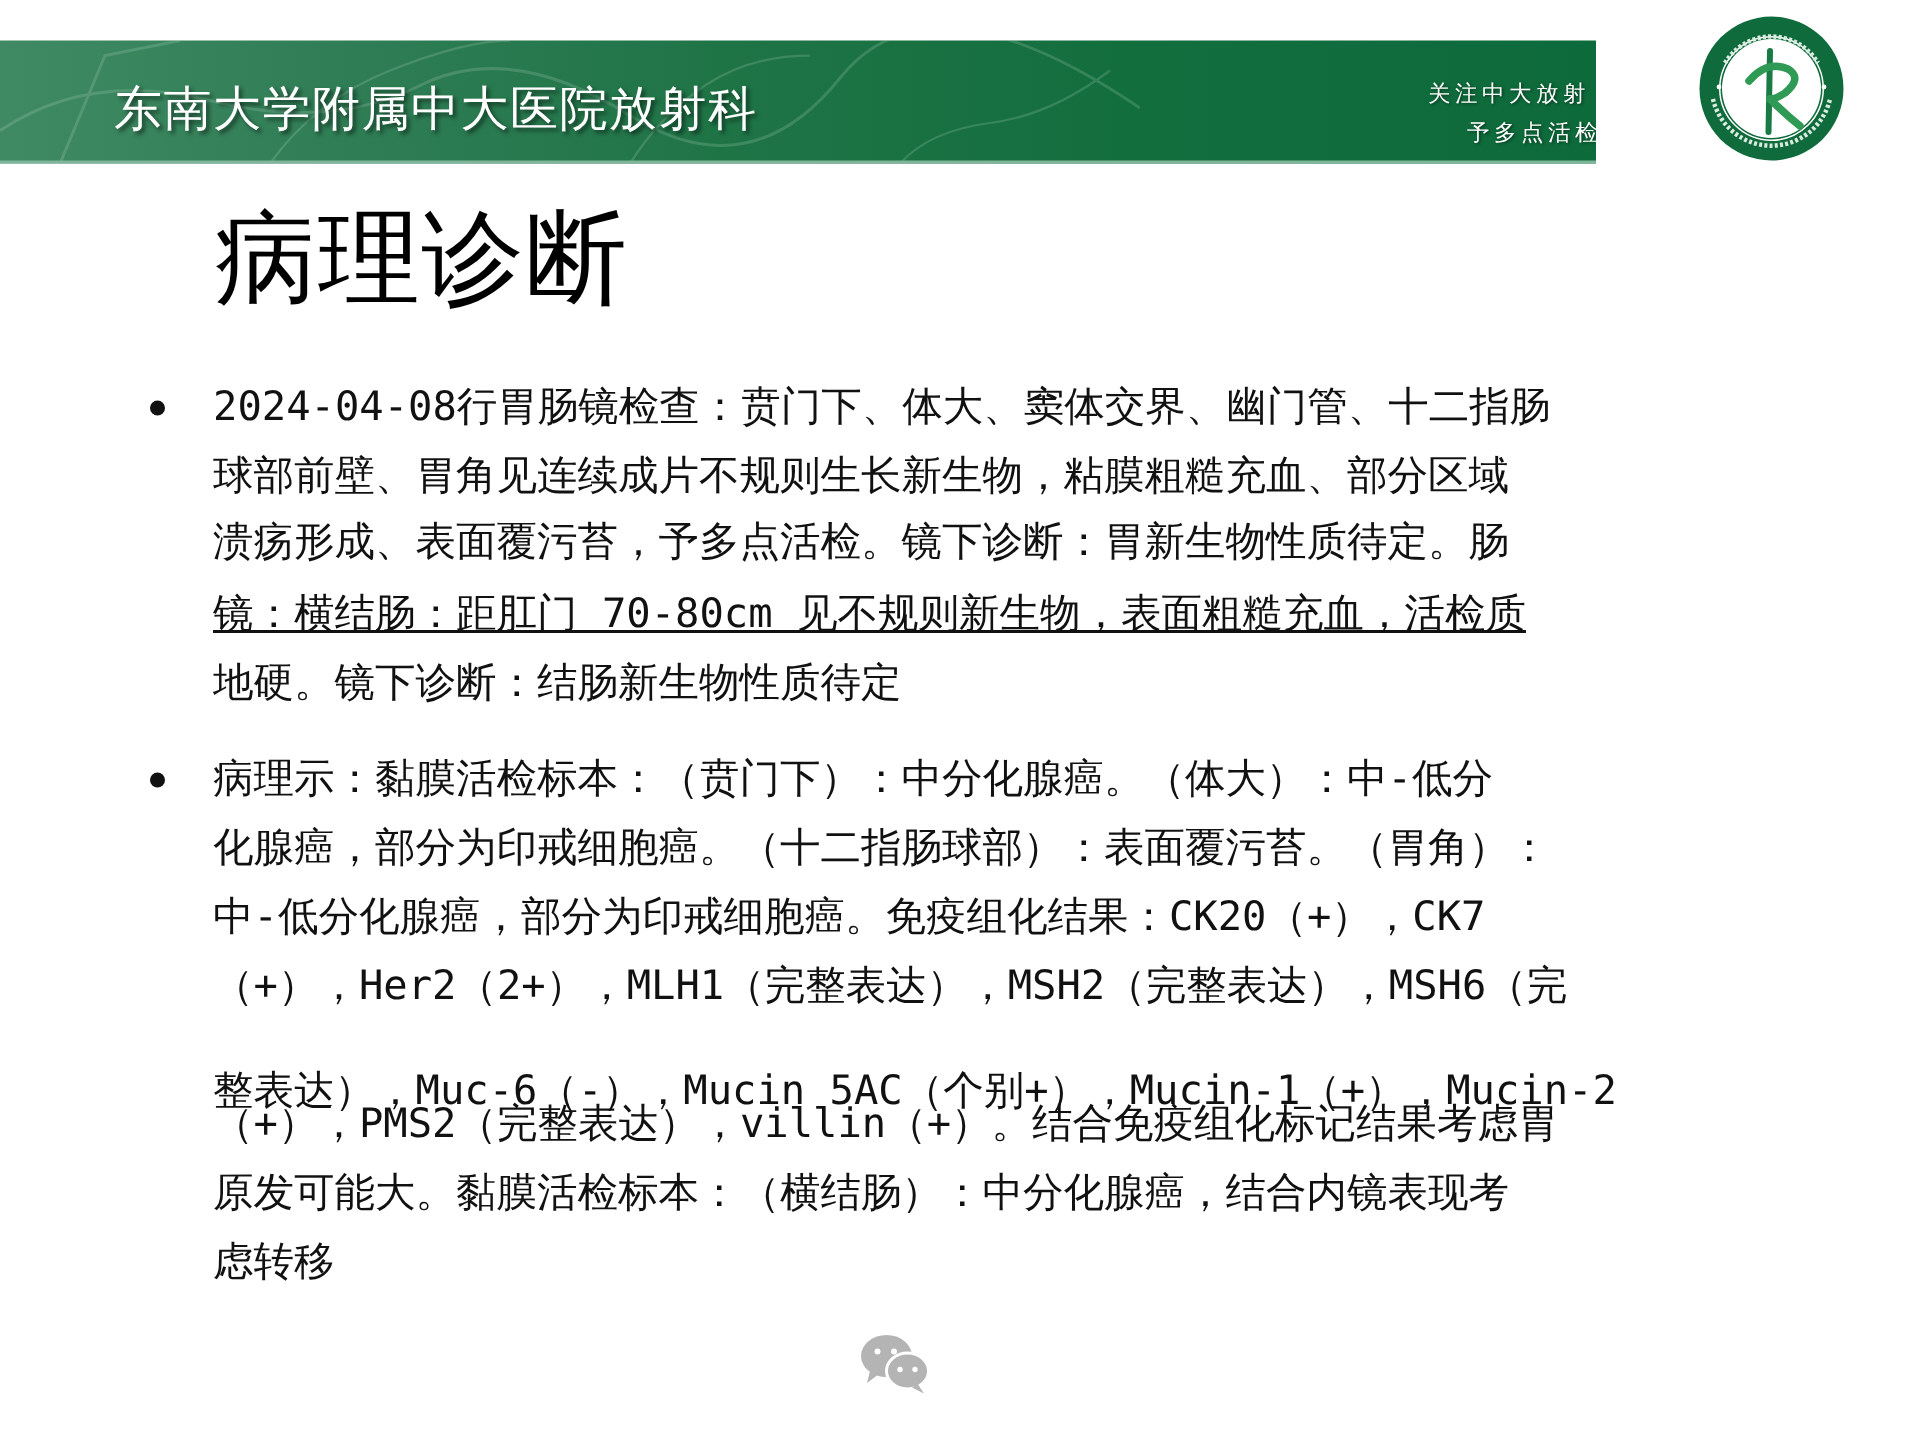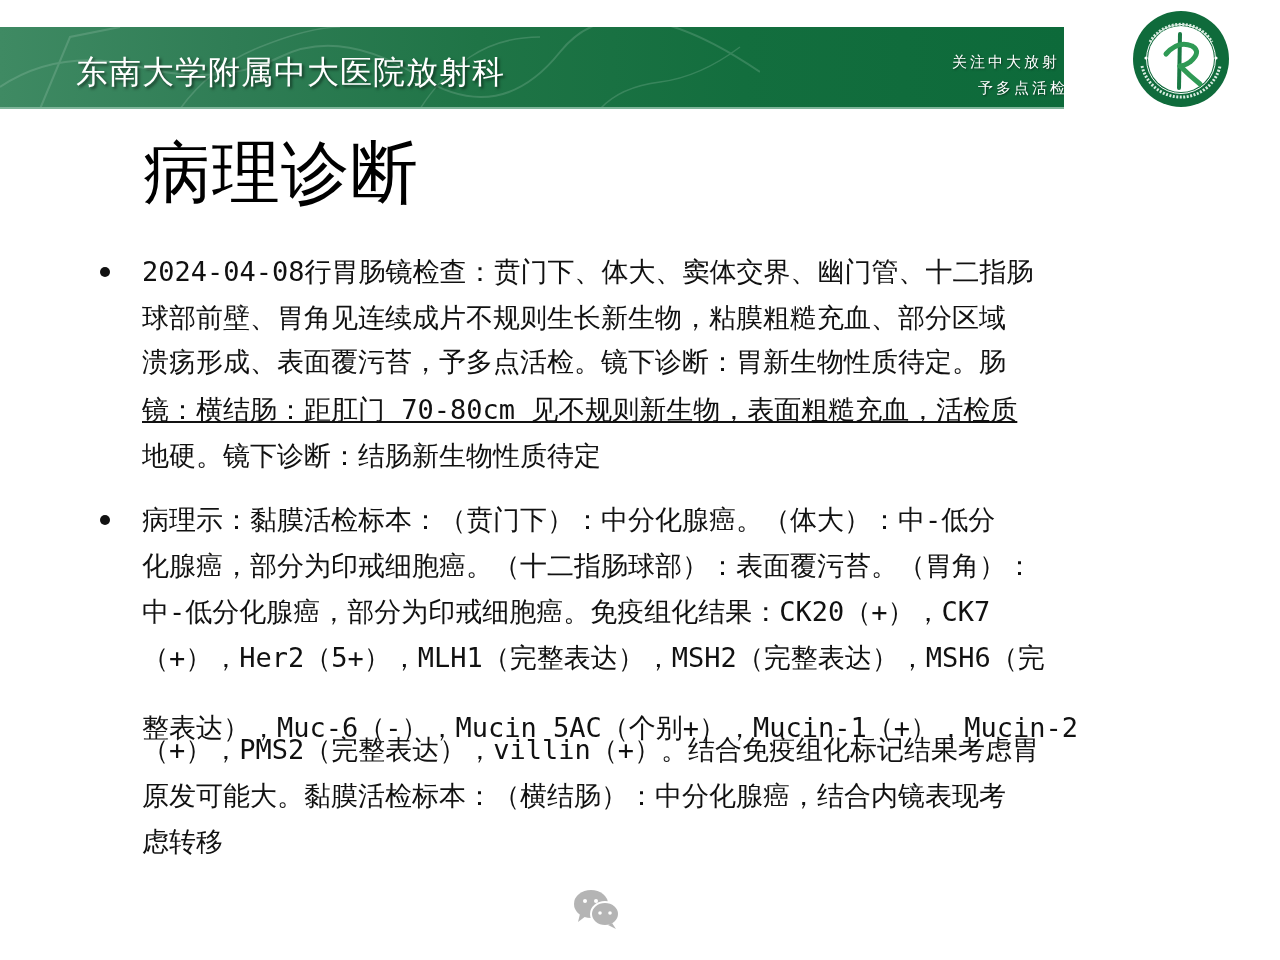--- a/index.html
+++ b/index.html
@@ -144,21 +144,21 @@
 <div class="line" style="top:249px;">2024-04-08行胃肠镜检查：贲门下、体大、窦体交界、幽门管、十二指肠</div>
 <div class="line" style="top:295px;">球部前壁、胃角见连续成片不规则生长新生物，粘膜粗糙充血、部分区域</div>
 <div class="line" style="top:326px;margin-top:13px;">溃疡形成、表面覆污苔，予多点活检。镜下诊断：胃新生物性质待定。肠</div>
 <div class="line" style="top:387px;text-decoration:underline;">镜：横结肠：距肛门 70-80cm 见不规则新生物，表面粗糙充血，活检质</div>
 <div class="line" style="top:433px;">地硬。镜下诊断：结肠新生物性质待定</div>
 
 <div class="bullet" style="top:515px;"></div>
 <div class="line" style="top:497px;">病理示：黏膜活检标本：（贲门下）：中分化腺癌。（体大）：中-低分</div>
 <div class="line" style="top:543px;">化腺癌，部分为印戒细胞癌。（十二指肠球部）：表面覆污苔。（胃角）：</div>
 <div class="line" style="top:589px;text-align:right;">中-低分化腺癌，部分为印戒细胞癌。免疫组化结果：CK20（+），CK7</div>
-<div class="line" style="top:635px;">（+），Her2（5+），MLH1（完整表达），MSH2（完整表达），MSH6（完</div>
+<div class="line" style="top:635px;">（+），Her2（2+），MLH1（完整表达），MSH2（完整表达），MSH6（完</div>
 <div class="line" style="top:681px;margin-top:24px;">整表达），Muc-6（-），Mucin 5AC（个别+），Mucin-1（+），Mucin-2</div>
 <div class="line" style="top:727px;text-align:center;">（+），PMS2（完整表达），villin（+）。结合免疫组化标记结果考虑胃</div>
 <div class="line" style="top:773px;">原发可能大。黏膜活检标本：（横结肠）：中分化腺癌，结合内镜表现考</div>
 <div class="line" style="top:819px;">虑转移</div>
 
 <div class="footer-watermark">
   <svg class="wechat-icon" viewBox="0 0 50 42">
     <ellipse cx="19" cy="16" rx="17" ry="14" fill="#b4b4b4"></ellipse>
     <path d="M8 26 L6 34 L14 28 Z" fill="#b4b4b4"></path>
     <ellipse cx="33" cy="26" rx="14" ry="12" fill="#b4b4b4" stroke="#ffffff" stroke-width="2"></ellipse>

